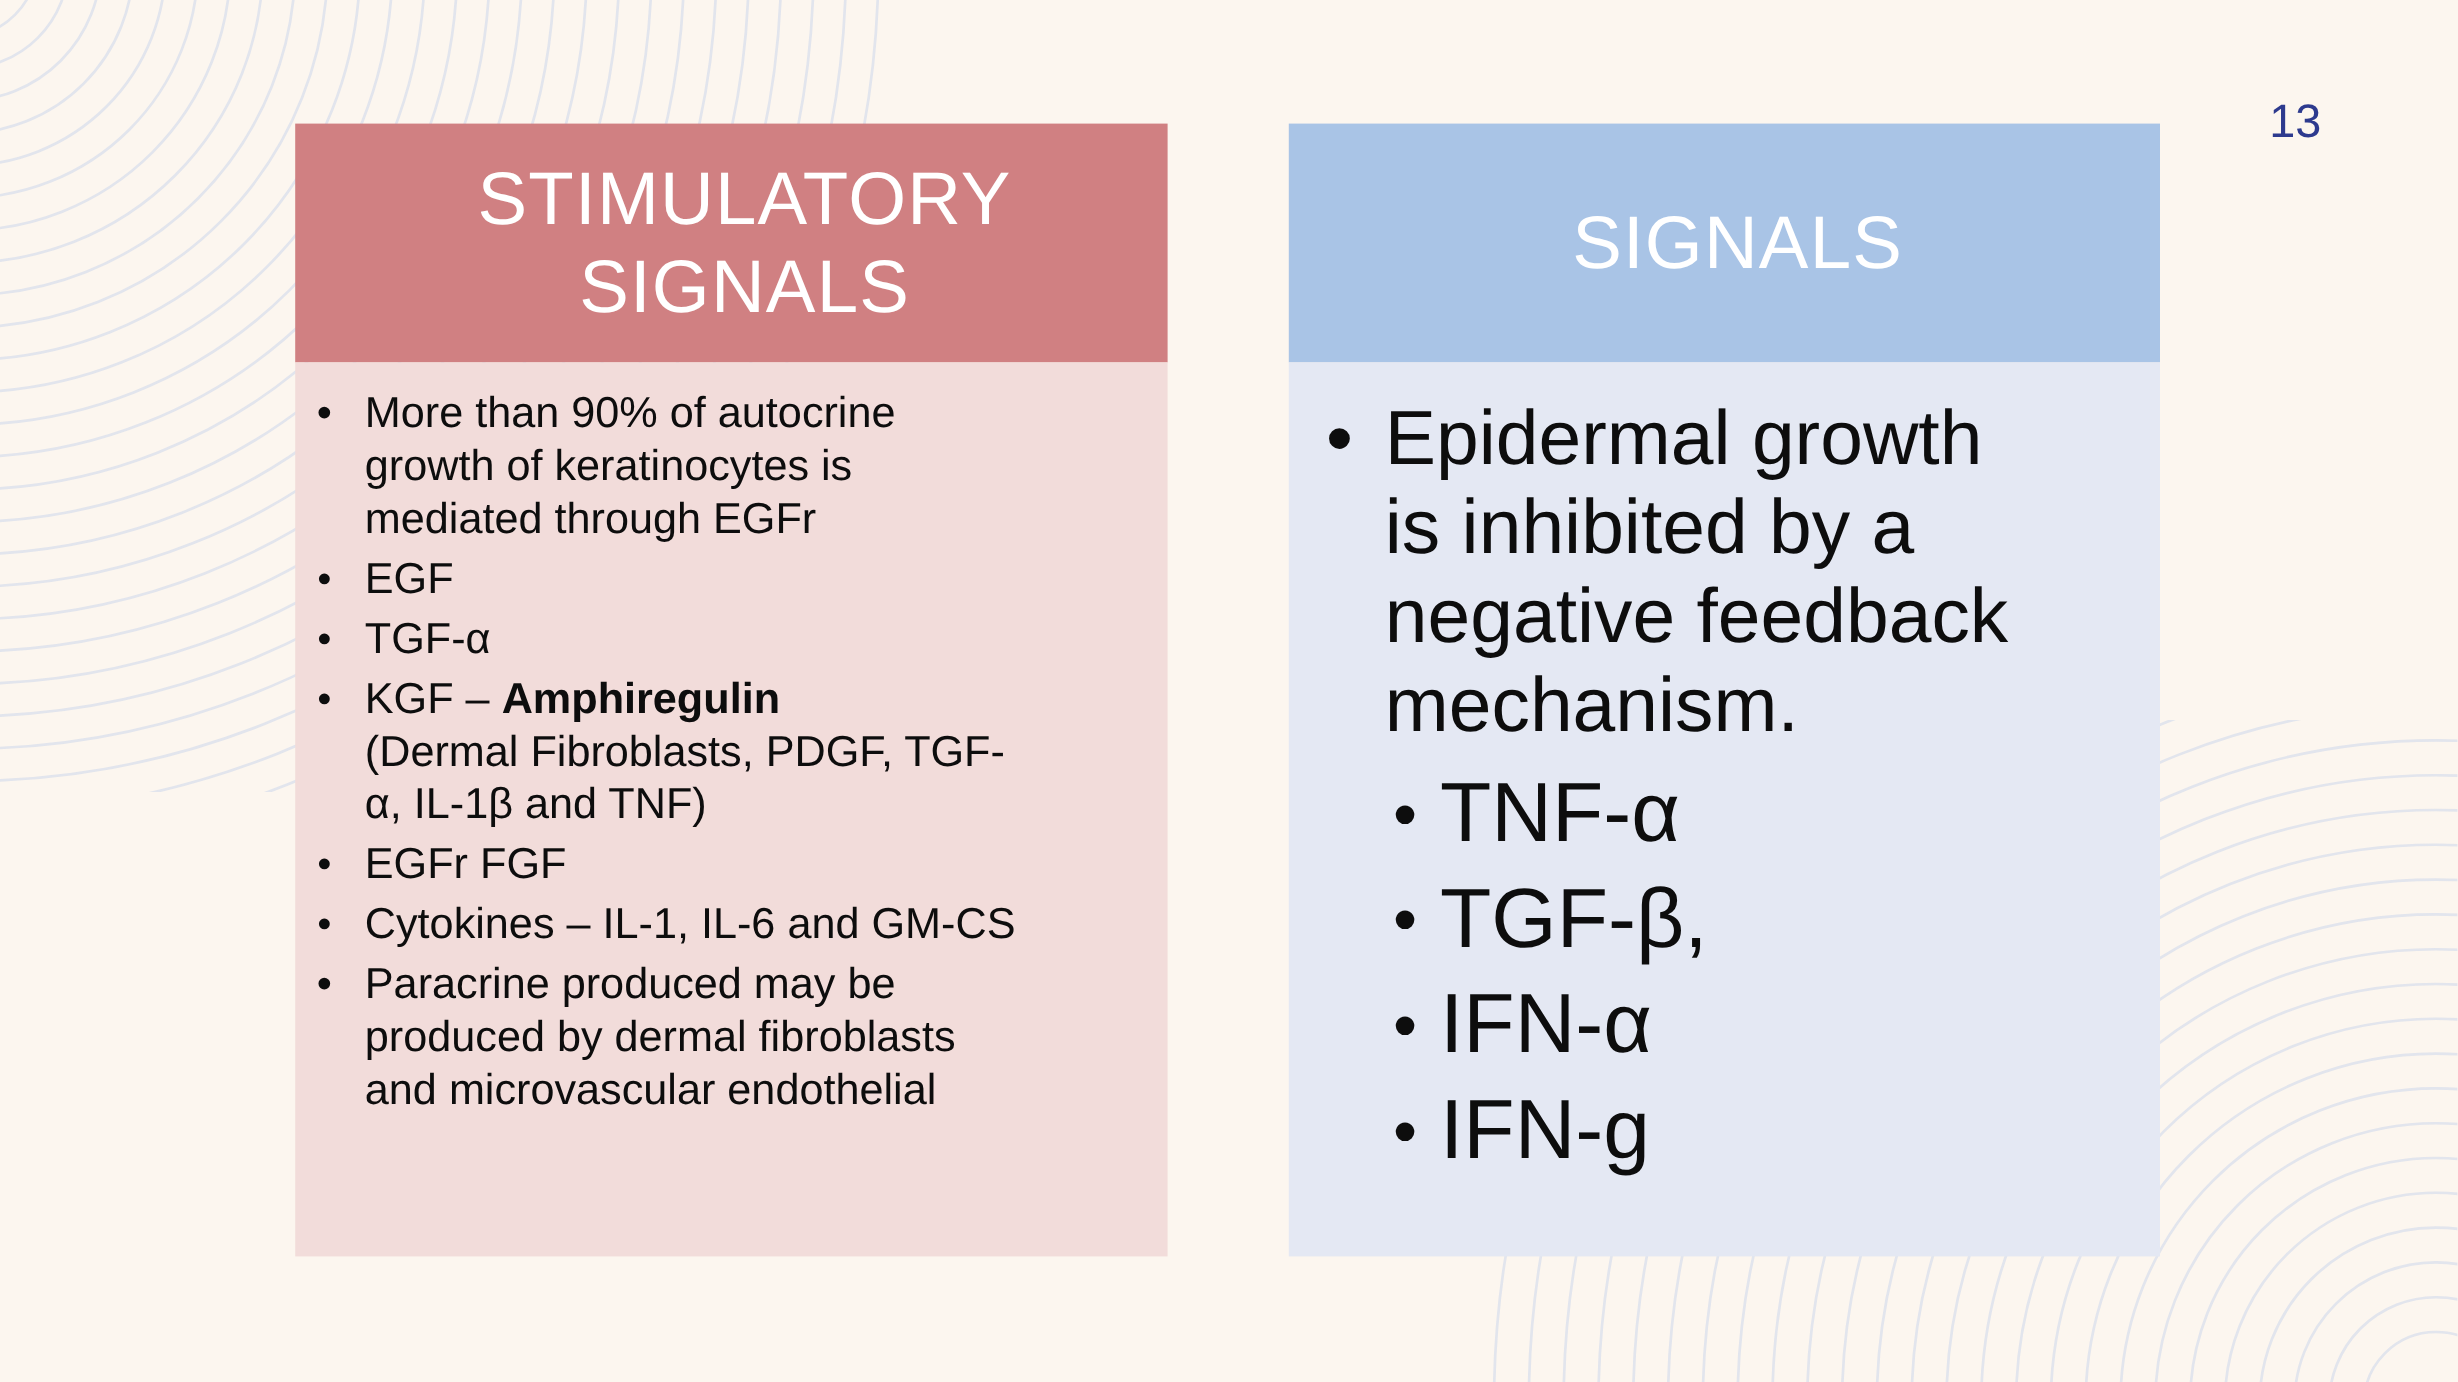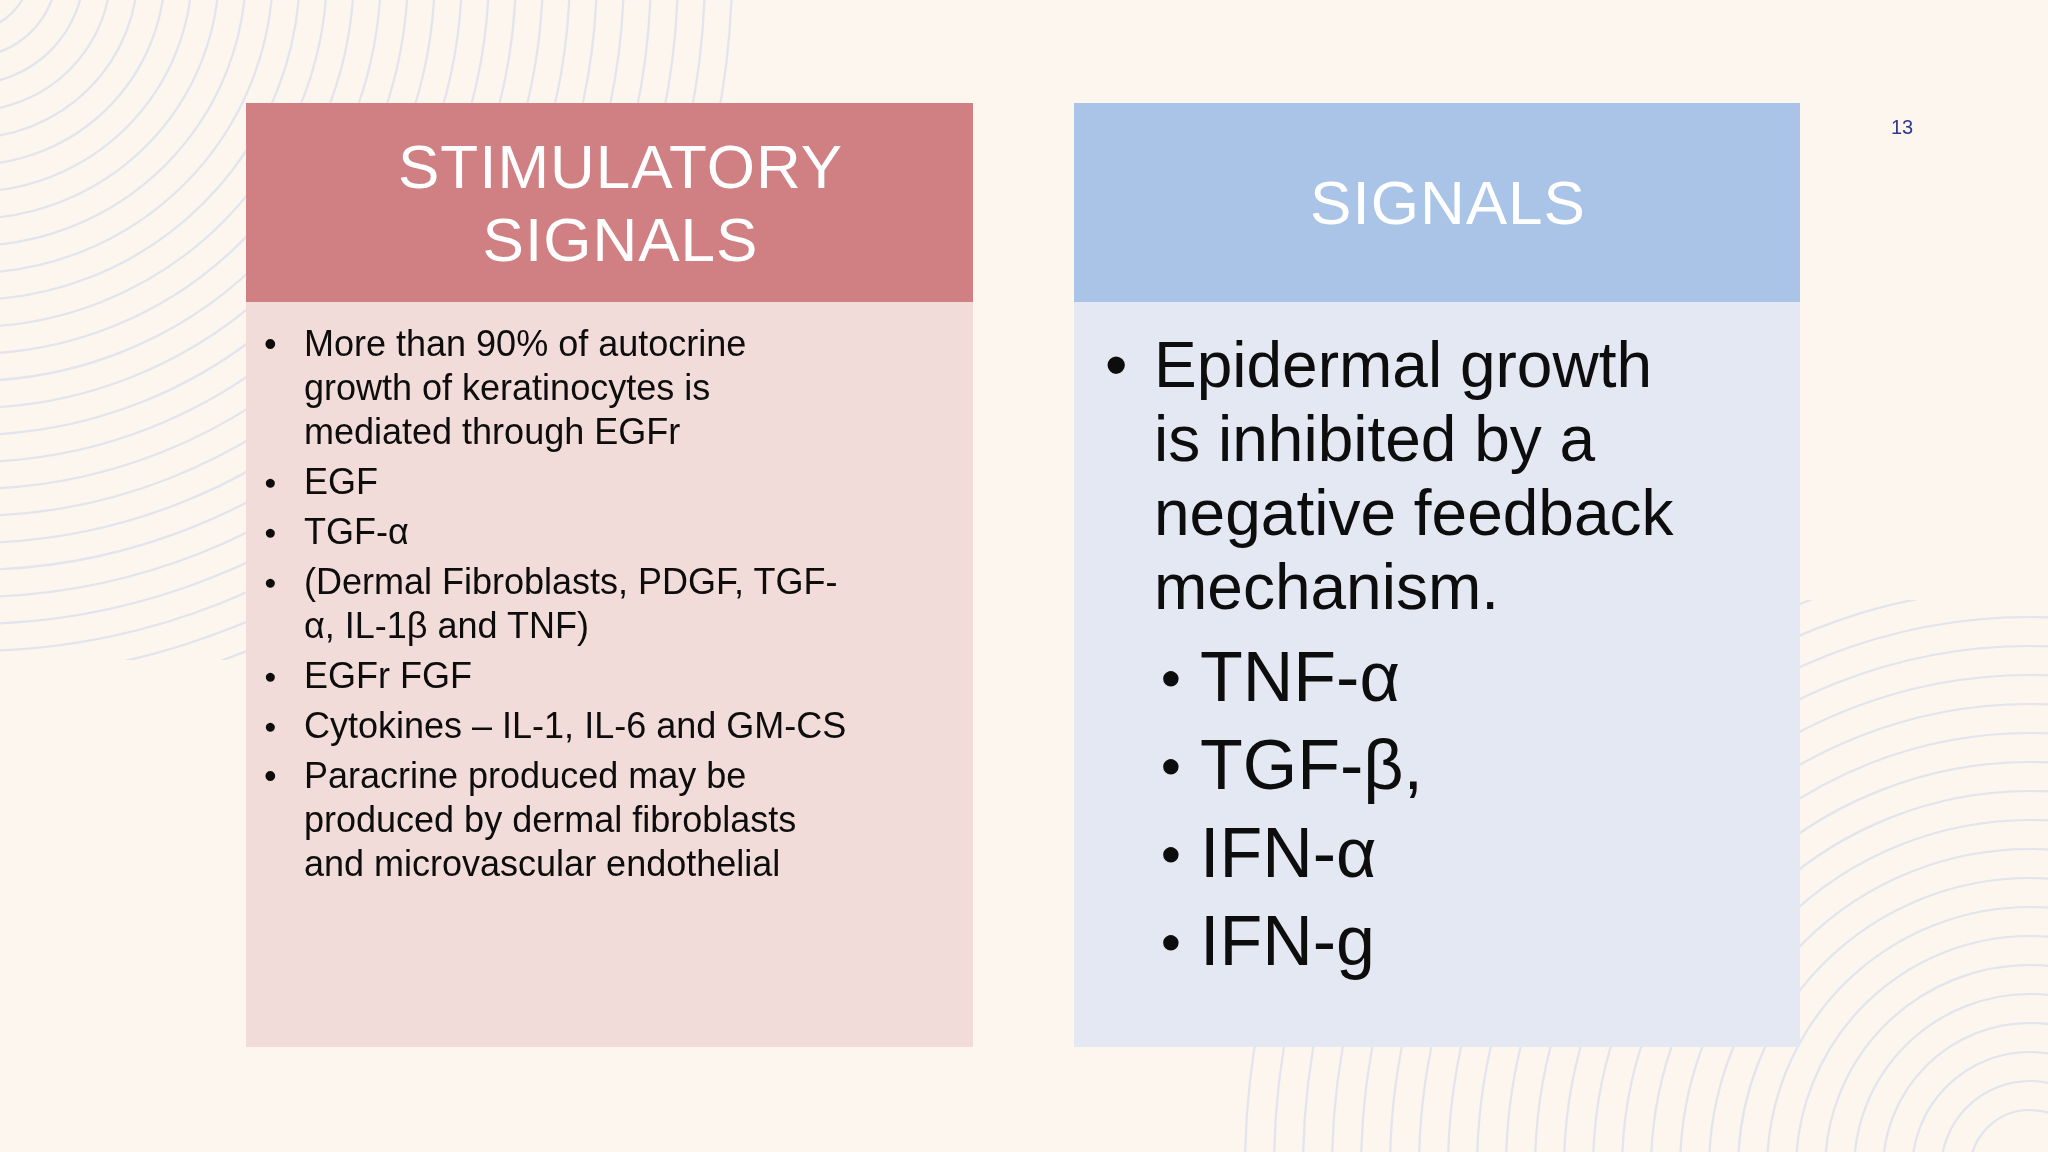--- a/index.html
+++ b/index.html
@@ -9,21 +9,21 @@
     font-family:"Liberation Sans", sans-serif;
     color:#0d0d0d;
   }
   svg.arcs{position:absolute;pointer-events:none;}
   svg.arcs circle{fill:none;stroke:var(--arc,#c7d4ec);stroke-width:2.2;opacity:.5;}
   #arc-tl{left:0;top:0;}
   #arc-br{right:0;bottom:0;}
 
   .page-num{
     position:absolute;left:1891px;top:82px;
-    font-size:20px;line-height:1;color:#2d3a8e;margin-top:35px;
+    font-size:39px;line-height:1;color:#2d3a8e;
   }
 
   .panel{position:absolute;top:103px;height:944px;width:727px;}
   .panel-left{left:246px;}
   .panel-right{left:1074px;width:726px;}
 
   .hdr{
     height:199px;display:flex;flex-direction:column;justify-content:center;align-items:center;
     color:#ffffff;font-size:62px;line-height:73px;letter-spacing:1px;text-align:center;padding-left:22px;
   }
@@ -141,20 +141,21 @@
     <div class="item">
       <span class="mk l">●</span>
       <div class="tx">
           <div class="ln">TGF-α</div>
         </div>
     </div>
 
     <div class="item">
       <span class="mk l">●</span>
       <div class="tx">
+        <div class="ln"><span>KGF – </span><span class="b">Amphiregulin</span></div>
         <div class="ln">(Dermal Fibroblasts, PDGF, TGF-</div>
         <div class="ln">α, IL-1β and TNF)</div>
       </div>
     </div>
 
     <div class="item">
       <span class="mk l">●</span>
       <div class="tx">
           <div class="ln">EGFr FGF</div>
         </div>

